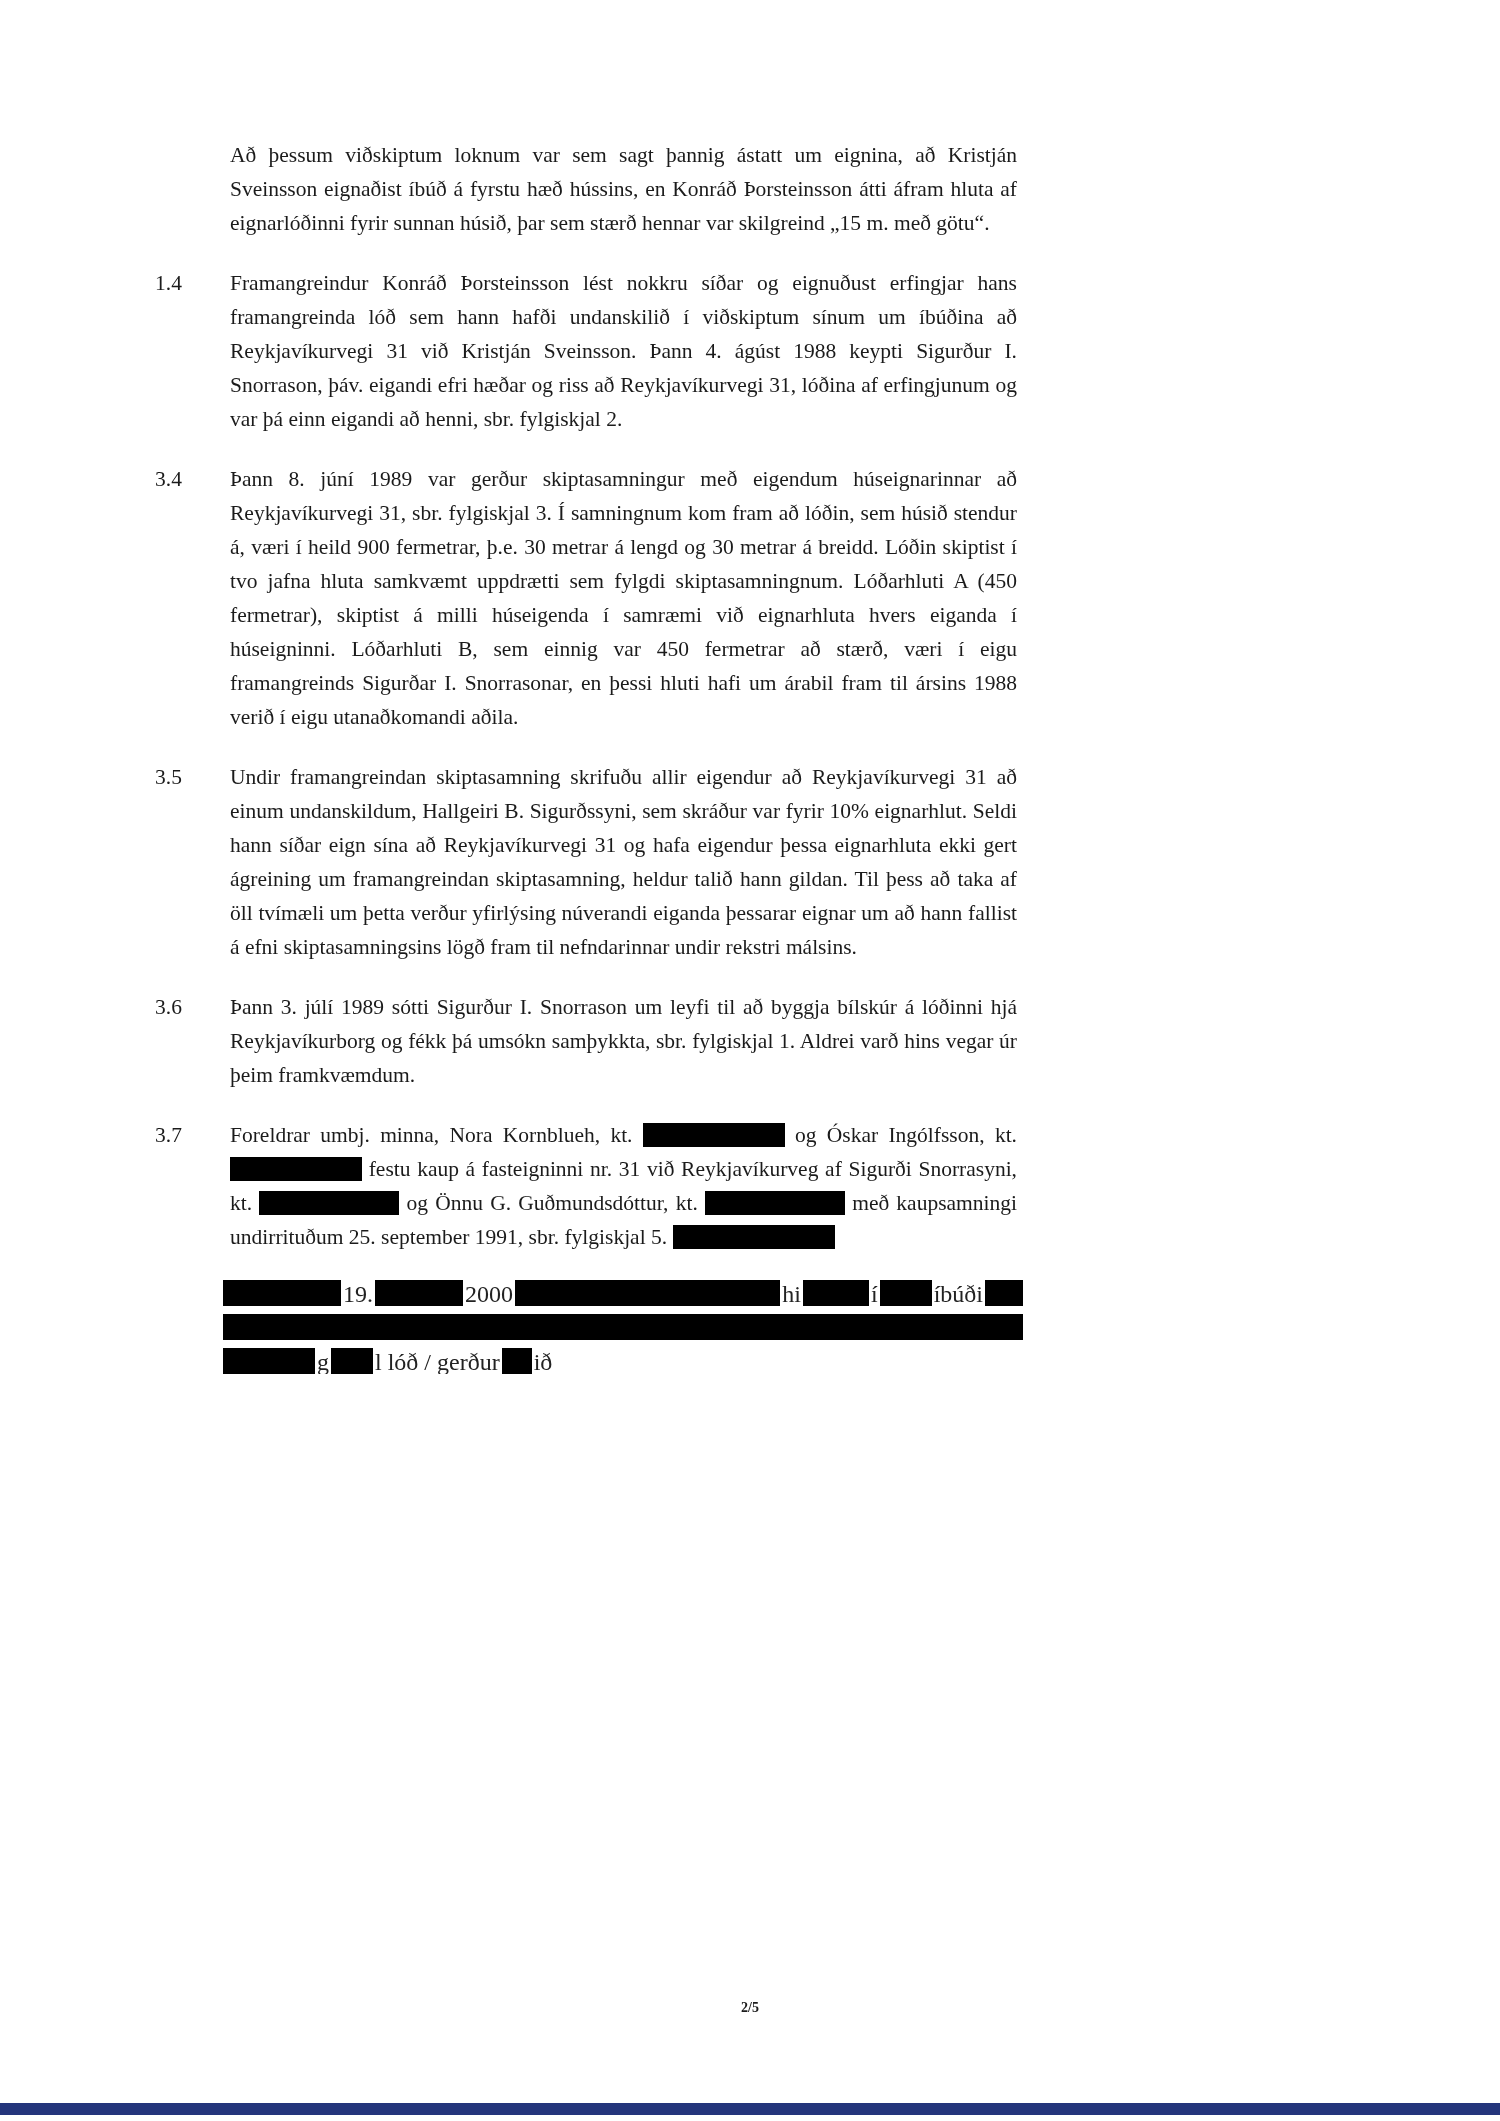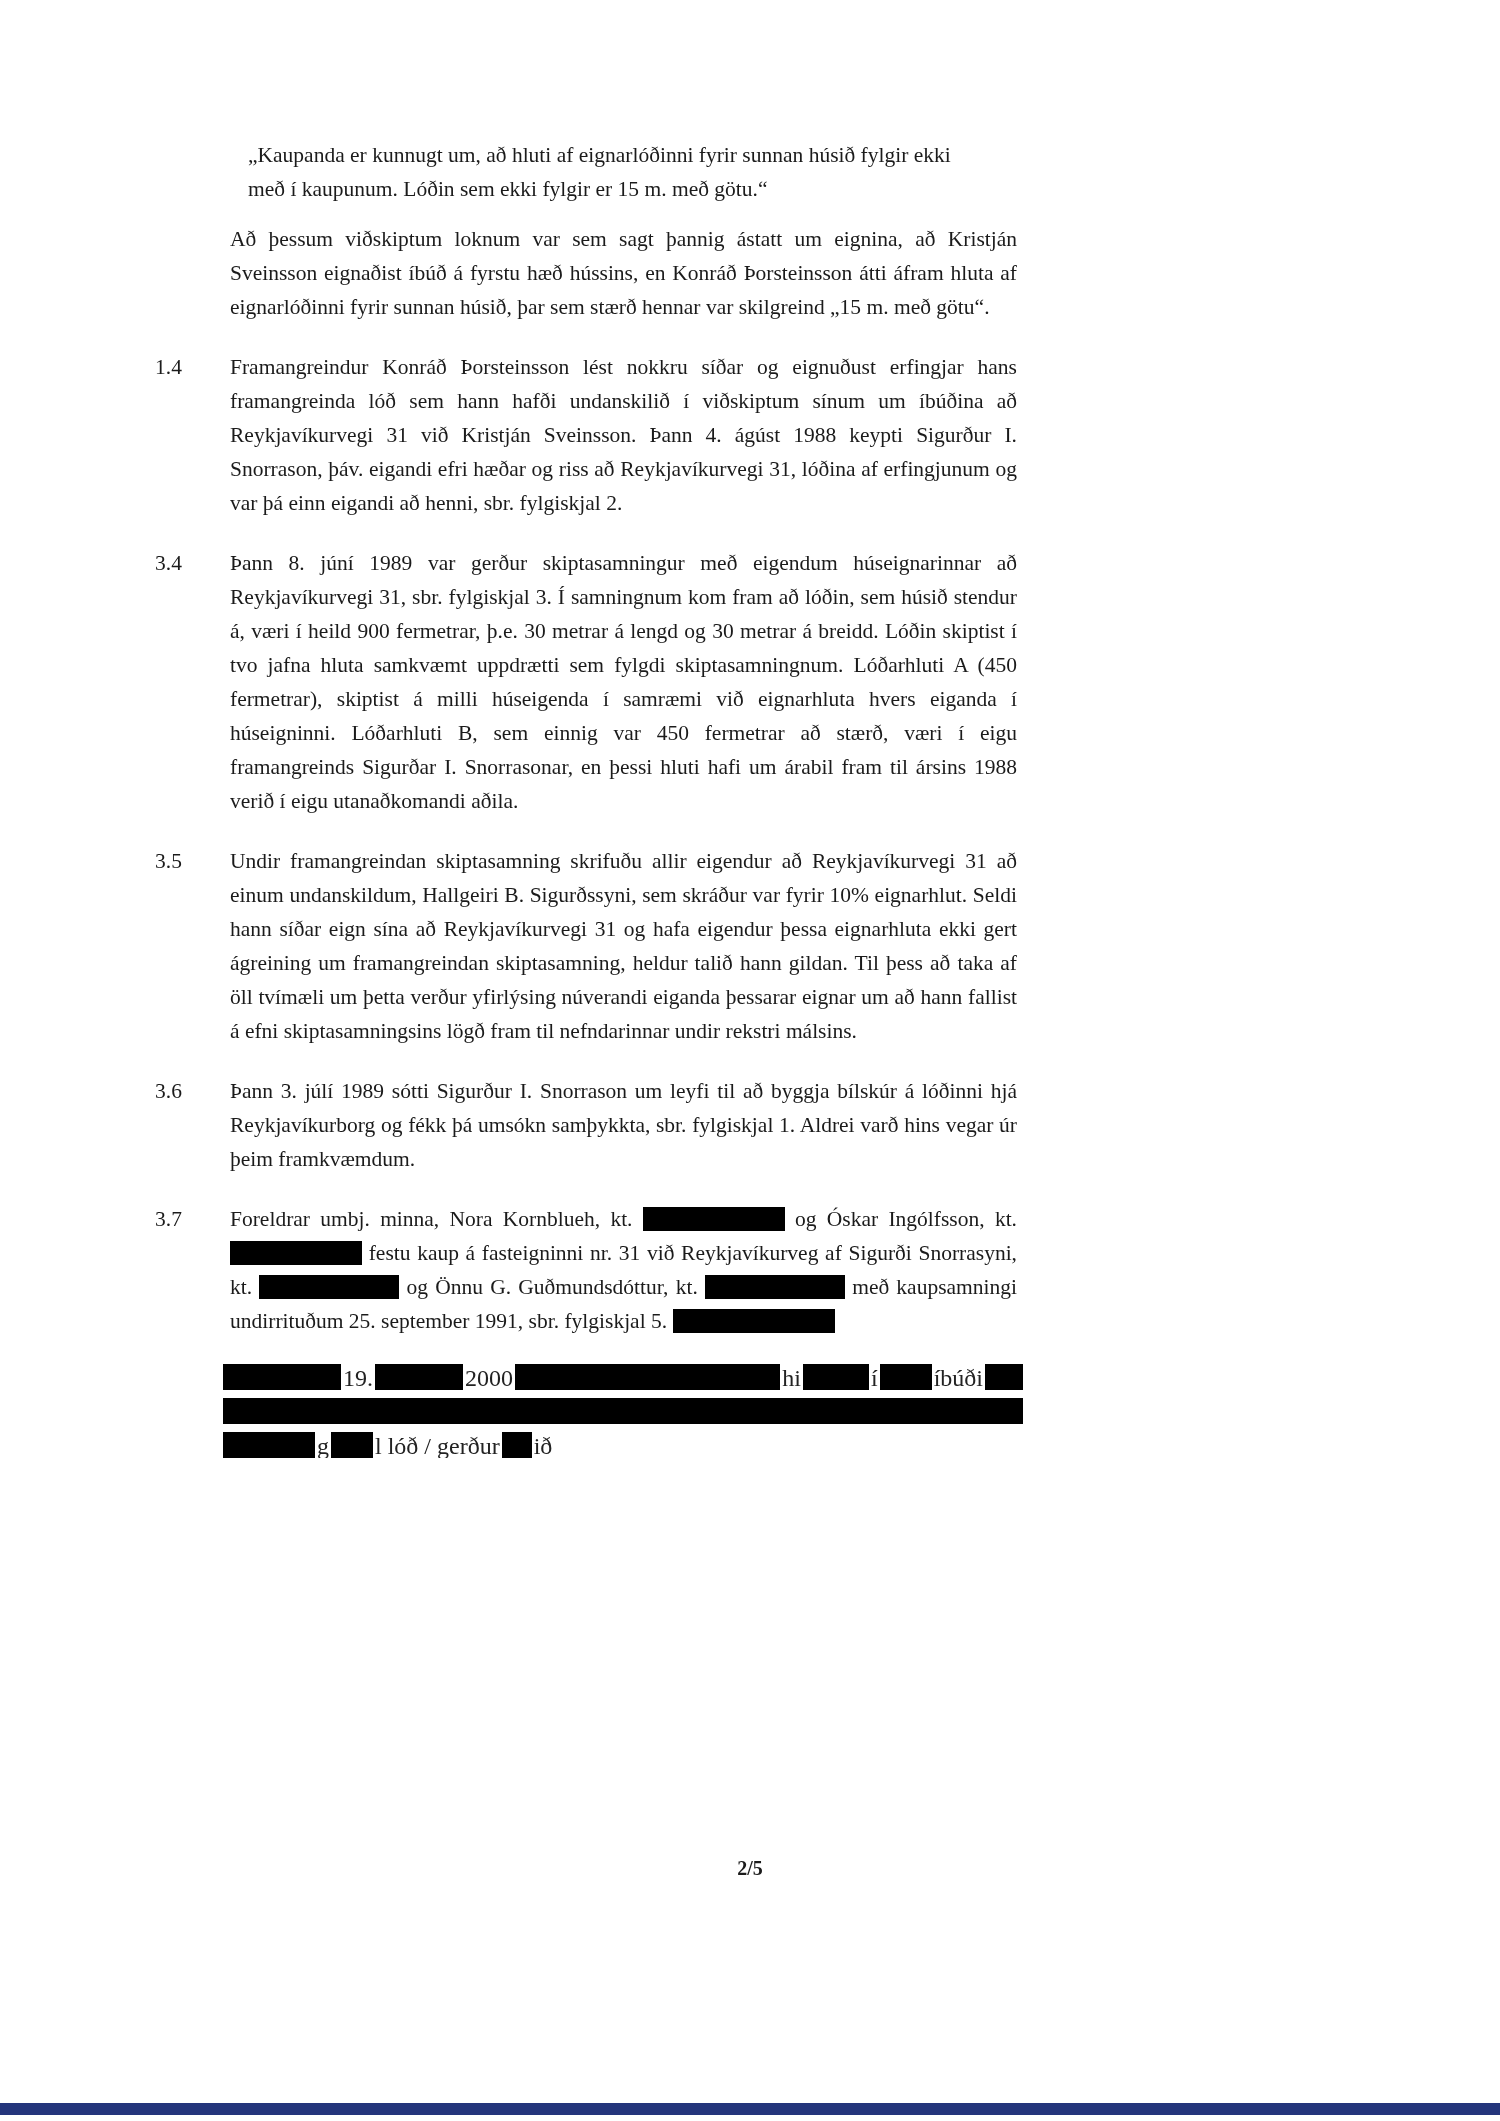--- a/index.html
+++ b/index.html
@@ -54,38 +54,37 @@
     font-size:24px;
     line-height:24px;
     max-height:24px;
     overflow:hidden;
     white-space:nowrap;
     padding:0 2px;
     color:#222;
   }
   .pagenum{
     position:absolute;
-    top:1857px;left:0;width:100%;
+    top:2000px;left:0;width:100%;
     text-align:center;
     font-weight:bold;
-    font-size:20px;
+    font-size:14px;
   }
   .footer-bar{
     position:absolute;
     left:0;right:0;bottom:6px;
     height:12px;
     background:var(--footercol,#24357b);
   }
 </style>
 </head>
 <body>
 
 <div class="page">
   <div class="content" id="doc-content">
-      <div class="block quote"><span>„Kaupanda er kunnugt um, að hluti af eignarlóðinni fyrir sunnan húsið fylgir ekki með í kaupunum. Lóðin sem ekki fylgir er 15 m. með götu.“</span></div>
       <div class="block body-para"><span>Að þessum viðskiptum loknum var sem sagt þannig ástatt um eignina, að Kristján Sveinsson eignaðist íbúð á fyrstu hæð hússins, en Konráð Þorsteinsson átti áfram hluta af eignarlóðinni fyrir sunnan húsið, þar sem stærð hennar var skilgreind „15 m. með götu“.</span></div>
       <div class="section">
         <span class="secnum">1.4</span>
         <div class="sectext"><span>Framangreindur Konráð Þorsteinsson lést nokkru síðar og eignuðust erfingjar hans framangreinda lóð sem hann hafði undanskilið í viðskiptum sínum um íbúðina að Reykjavíkurvegi 31 við Kristján Sveinsson. Þann 4. ágúst 1988 keypti Sigurður I. Snorrason, þáv. eigandi efri hæðar og riss að Reykjavíkurvegi 31, lóðina af erfingjunum og var þá einn eigandi að henni, sbr. </span><b>fylgiskjal 2</b><span>.</span></div>
       </div>
       <div class="section">
         <span class="secnum">3.4</span>
         <div class="sectext"><span>Þann 8. júní 1989 var gerður skiptasamningur með eigendum húseignarinnar að Reykjavíkurvegi 31, sbr. </span><b>fylgiskjal 3</b><span>. Í samningnum kom fram að lóðin, sem húsið stendur á, væri í heild 900 fermetrar, þ.e. 30 metrar á lengd og 30 metrar á breidd. Lóðin skiptist í tvo jafna hluta samkvæmt uppdrætti sem fylgdi skiptasamningnum. Lóðarhluti A (450 fermetrar), skiptist á milli húseigenda í samræmi við eignarhluta hvers eiganda í húseigninni. Lóðarhluti B, sem einnig var 450 fermetrar að stærð, væri í eigu framangreinds Sigurðar I. Snorrasonar, en þessi hluti hafi um árabil fram til ársins 1988 verið í eigu utanaðkomandi aðila.</span></div>
       </div>
       <div class="section">

